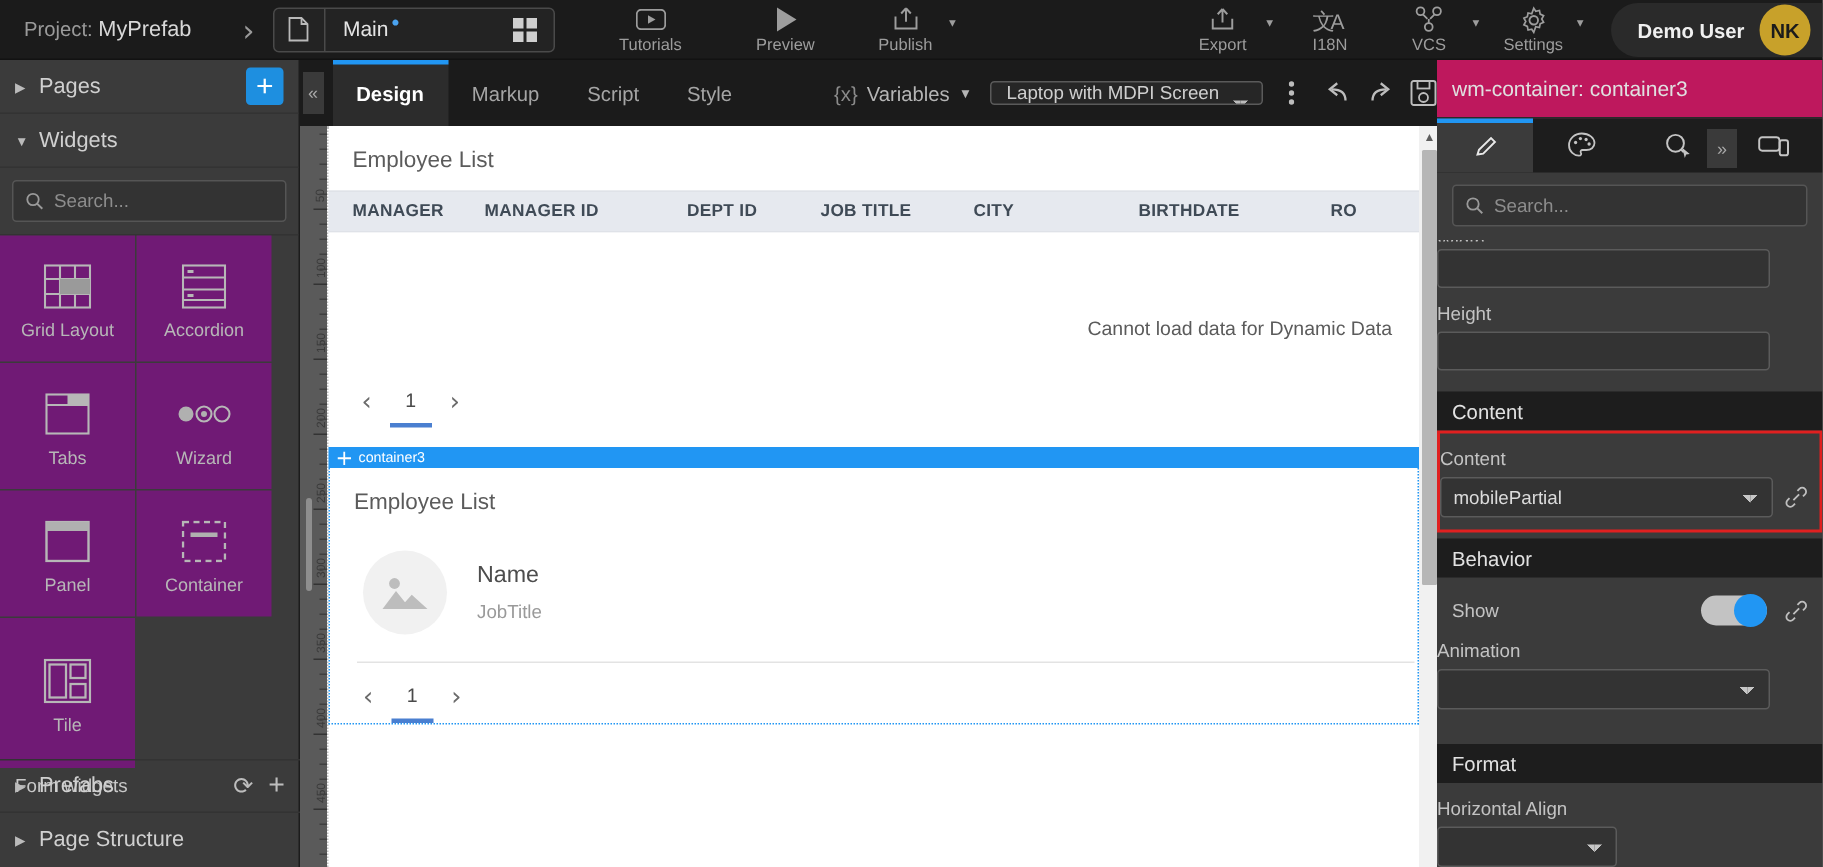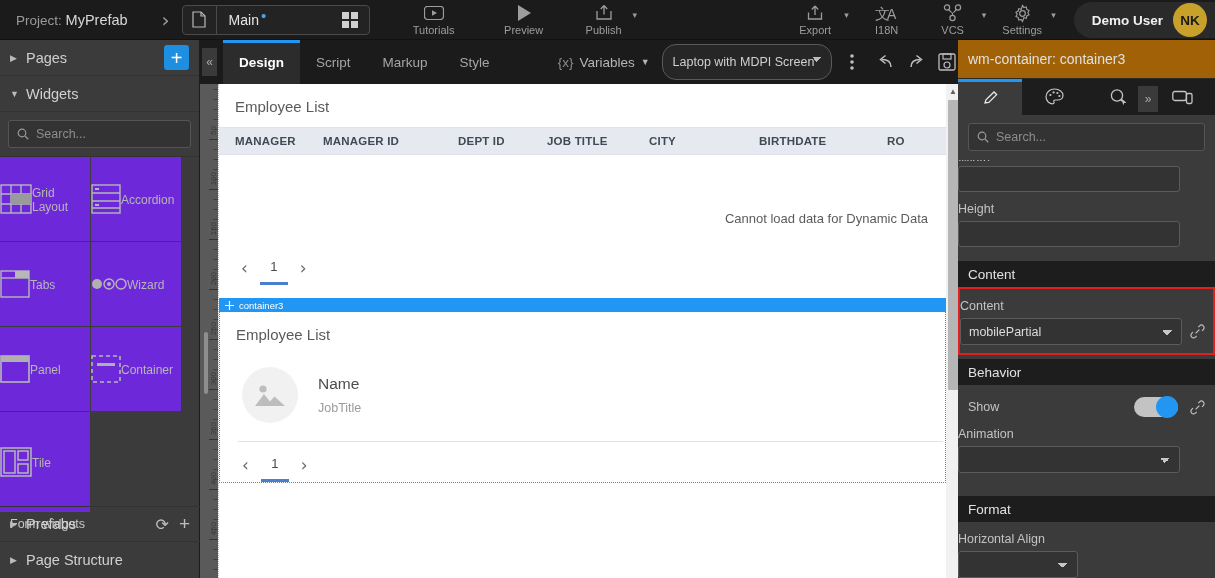--- a/index.html
+++ b/index.html
@@ -80,22 +80,22 @@
     display: flex; align-items: center; padding: 0 8px; gap: 7px;
   }
   .searchbox input {
     background: transparent; border: 0; outline: 0; color: #cfcfcf; font-size: 12.5px;
     font-family: "Liberation Sans", sans-serif; width: 100%;
   }
   .searchbox input::placeholder { color: #8d8d8d; }
 
   .wgrid { display: flex; flex-wrap: wrap; }
   .wcell {
-    width: 90px; height: 84px; background: #6d28d9; margin: 0 1px 1px 0;
-    display: flex; align-items: center; 
+    width: 90px; height: 84px; background: #701a75; margin: 0 1px 1px 0;
+    display: flex; flex-direction: column; align-items: center; justify-content: center;
     color: #b7b7b7; font-size: 12px; cursor: pointer;
   }
   .wcell .wic { height: 40px; display: flex; align-items: center; justify-content: center; }
   .wcell .wlbl { margin-top: 2px; }
   .formw-label {
     position: absolute; left: 0; top: 469px; width: 200px; height: 22px;
     color: #c8c8c8; font-size: 12.5px; padding-left: 10px; display: flex; align-items: flex-end;
     overflow: hidden;
   }
   .sb-bottom { position: absolute; left: 0; bottom: 0; width: 200px; }
@@ -118,22 +118,22 @@
     color: #a5a5a5; font-size: 13.5px; cursor: pointer; position: relative;
   }
   .dtab.active { color: #fff; background: #2c2c2c; font-weight: bold; }
   .dtab.active:after {
     content: ""; position: absolute; left: 0; right: 0; top: 0; height: 3px; background: #2196f3;
   }
   .vars { margin-left: 52px; color: #b5b5b5; font-size: 13.5px; display: flex; align-items: center; gap: 6px; }
   .vars .brace { color: #8b8b8b; }
   .selwrap { margin-left: 12px; }
   .devsel {
-    height: 36px; background: #262626; border: 1px solid #5a5a5a; border-radius: 14px;
-    color: #cfcfcf; font-size: 12.5px; padding: 0 16px 0 10px;
+    height: 16px; background: #262626; border: 1px solid #5a5a5a; border-radius: 3px;
+    color: #cfcfcf; font-size: 12.5px; padding: 0 28px 0 10px;
     font-family: "Liberation Sans", sans-serif; -webkit-appearance: none; appearance: none;
     background-image: linear-gradient(45deg, transparent 50%, #bbb 50%), linear-gradient(135deg, #bbb 50%, transparent 50%);
     background-position: calc(100% - 14px) 12px, calc(100% - 9px) 12px;
     background-size: 5px 5px, 5px 5px; background-repeat: no-repeat;
   }
   .tb-ico-btn {
     width: 30px; height: 30px; display: flex; align-items: center; justify-content: center;
     color: #bdbdbd; cursor: pointer;
   }
   .expand-chev {
@@ -216,21 +216,21 @@
   .mt-sub { color: #9a9a9a; font-size: 12.5px; margin-top: 8px; }
   .hr-light { border-top: 1px solid #e3e3e3; margin: 0 2px 0 18px; }
 
   
   .rightpanel {
     position: absolute; left: 958px; top: 40px; width: 257px; height: 538px;
     background: #3b3b3b;
   }
   .rp-title {
     height: 39px; display: flex; align-items: center; padding-left: 10px;
-    color: #e0e0e0; font-size: 14px; background: #a16207; border-bottom: 1px solid #2a2a2a;
+    color: #e0e0e0; font-size: 14px; background: #be185d; border-bottom: 1px solid #2a2a2a;
   }
   .rp-tabs { display: flex; height: 36px; background: #1d1d1d; }
   .rp-tab {
     width: 64px; display: flex; align-items: center; justify-content: center;
     color: #c4c4c4; cursor: pointer; position: relative;
   }
   .rp-tab.active { background: #3b3b3b; }
   .rp-tab.active:after {
     content: ""; position: absolute; left: 0; right: 0; top: 0; height: 3px; background: #2196f3;
   }
@@ -505,24 +505,24 @@
   </div>
 
   <div class="centerwrap">
 
     <div class="designbar">
       <div class="collapse-left">«</div>
       <div class="dtab active">
         <span>Design</span>
       </div>
       <div class="dtab">
+        <span>Markup</span>
+      </div>
+      <div class="dtab">
         <span>Script</span>
-      </div>
-      <div class="dtab">
-        <span>Markup</span>
       </div>
       <div class="dtab">
         <span>Style</span>
       </div>
 
       <div class="vars">
         <span class="brace">{x}</span>
         <span>Variables</span>
         <span style="font-size:9px;">▼</span>
       </div>

